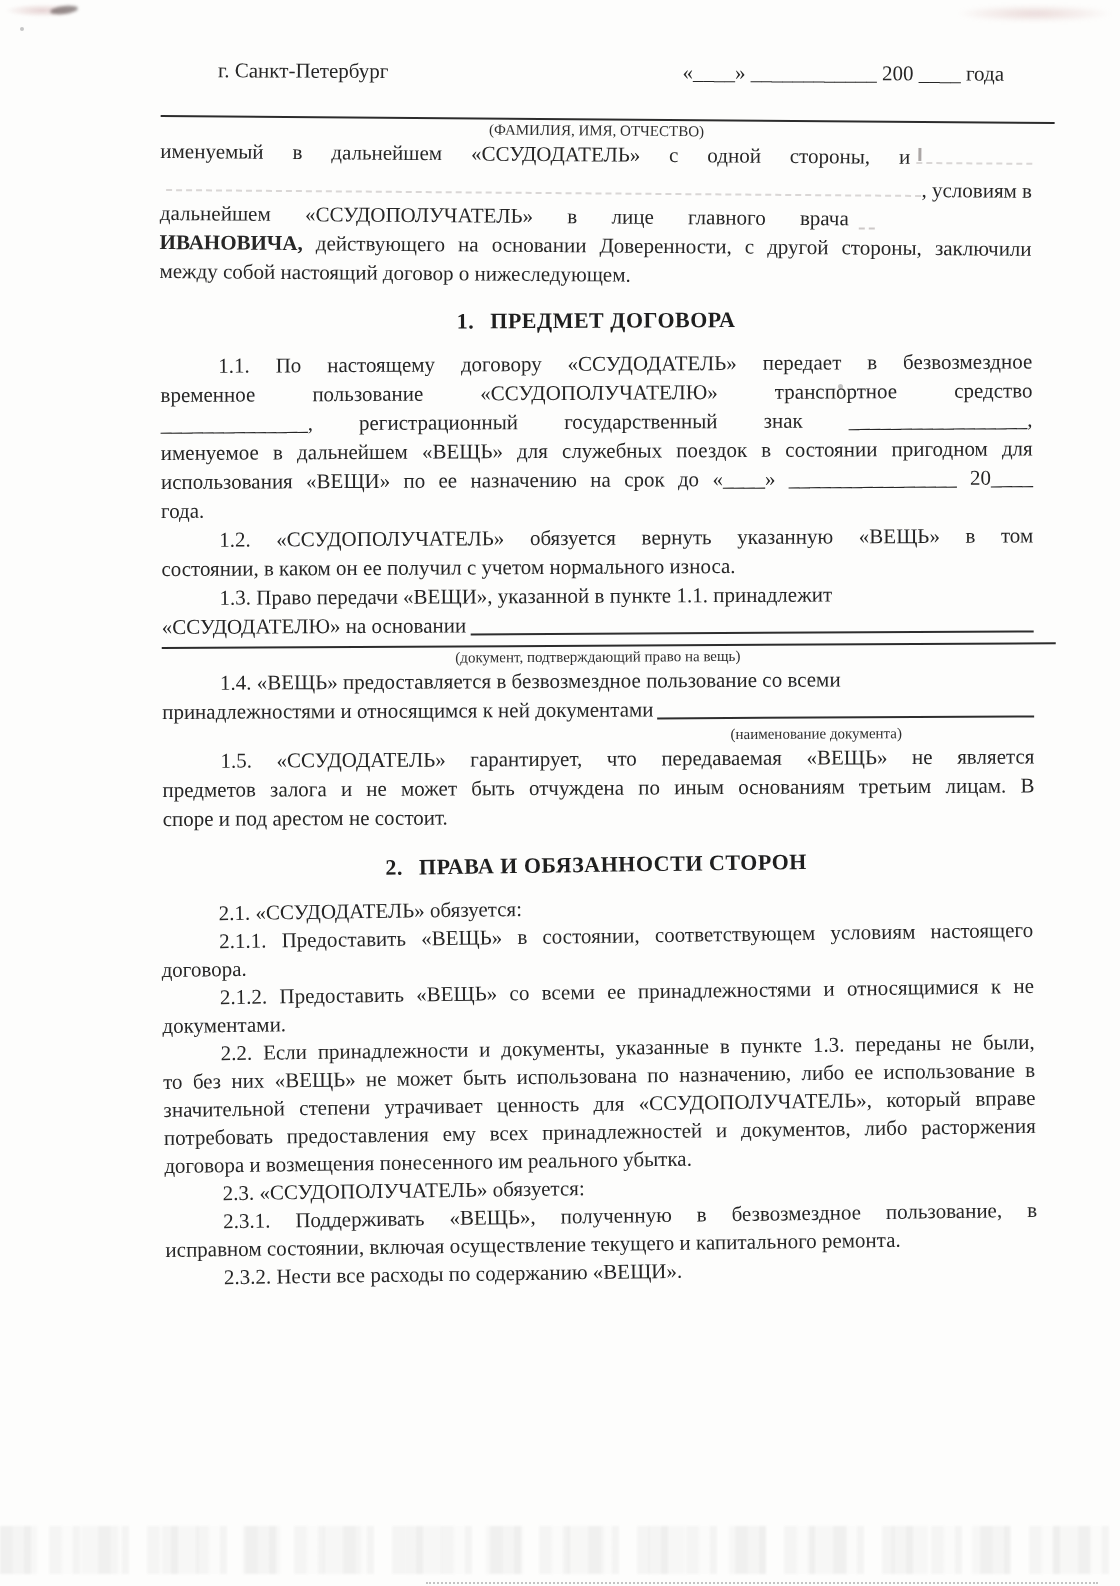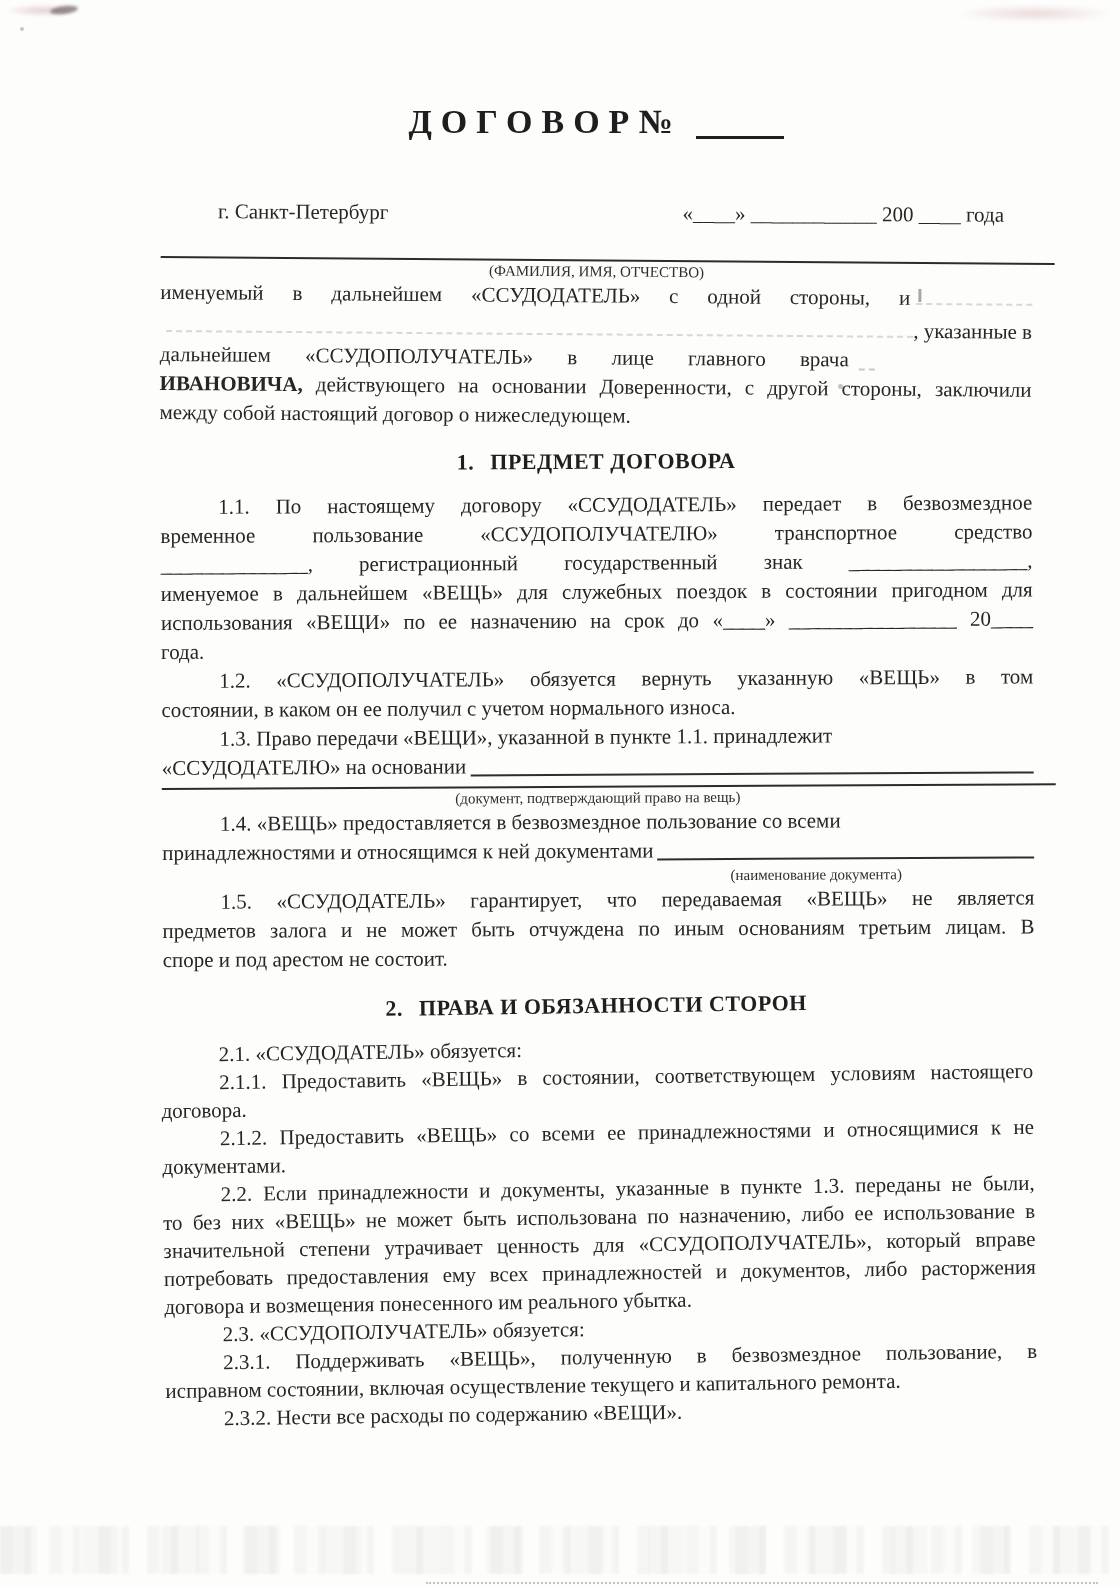--- a/index.html
+++ b/index.html
@@ -115,43 +115,40 @@
   <div class="smudge sm-tl-pink"></div>
   <div class="smudge sm-tl-dark"></div>
   <div class="smudge sm-dot"></div>
   <div class="smudge sm-tr-pink"></div>
   <div class="smudge sm-mid-dot"></div>
   <div class="noise-band"></div>
   <div class="edge-dots"></div>
 
   <div class="content">
 
-    <div class="title-row">
-      <span>ДОГОВОР№</span><span class="num-blank"></span>
-    </div>
 
     <div class="date-row">
       <span>г. Санкт-Петербург</span>
       <span>«____» ____________ 200 ____ года</span>
     </div>
 
     <div class="intro">
       <div class="hrule"></div>
       <div class="caption">(ФАМИЛИЯ, ИМЯ, ОТЧЕСТВО)</div>
 
       <div class="ln flexln">
         <span class="jt" style="width:86%">именуемый в дальнейшем «ССУДОДАТЕЛЬ» с одной стороны, и</span>
         <span class="trace">
             <span class="tick"></span>
           </span>
       </div>
 
       <div class="ln flexln" style="margin-top:4px">
         <span class="trace"></span>
-        <span>, указанные в</span>
+        <span>, условиям в</span>
       </div>
 
       <div class="ln flexln">
         <span class="jt" style="width:79%">дальнейшем «ССУДОПОЛУЧАТЕЛЬ» в лице главного врача</span>
         <span class="trace-dot"></span>
       </div>
 
       <div class="ln j">
         <span class="bold">ИВАНОВИЧА,</span><span> действующего на основании Доверенности, с другой стороны, заключили</span>
       </div>

